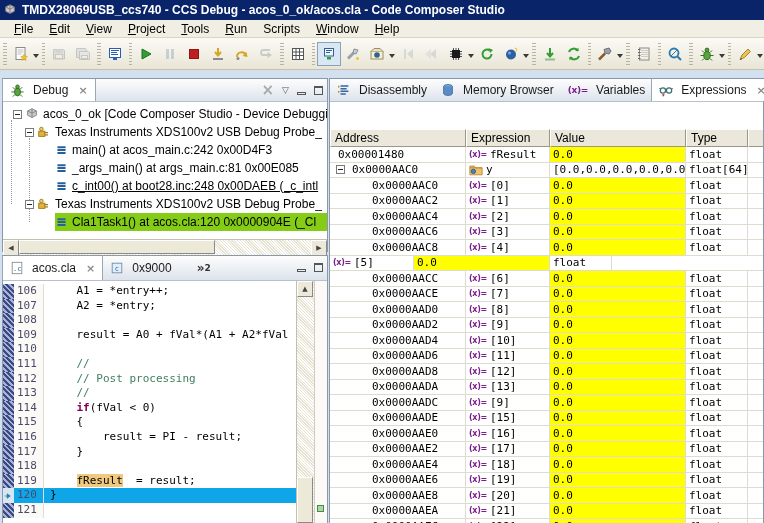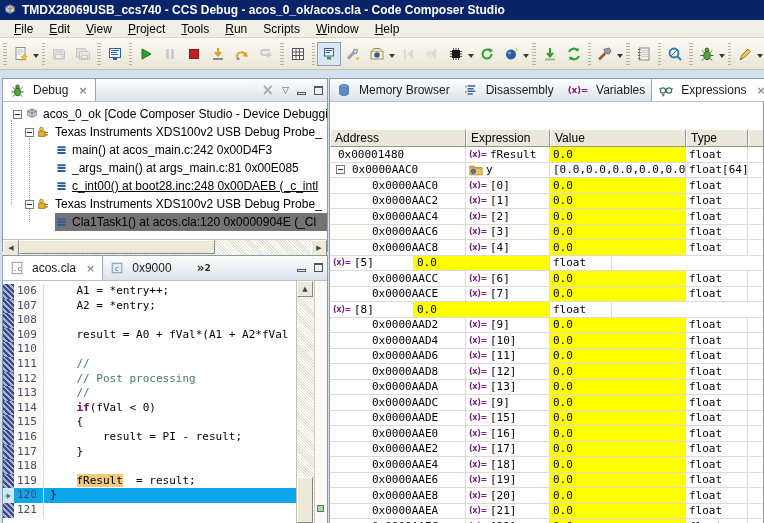--- a/index.html
+++ b/index.html
@@ -36,21 +36,21 @@
   .gmin{width:9px;height:3px;border:1px solid #555;box-sizing:border-box;margin-top:6px;}
   .gmax{width:9px;height:9px;border:1px solid #555;border-top:2px solid #555;box-sizing:border-box;}
   
   .tree{position:relative;height:134px;overflow:hidden;padding-top:3px;}
   .trow{height:18px;display:flex;align-items:center;white-space:nowrap;overflow:hidden;}
   .exp{width:9px;height:9px;box-sizing:border-box;border:1px solid #7a7a7a;background:#fff;
     position:relative;flex:none;margin-right:3px;}
   .exp::after{content:"";position:absolute;left:1px;right:1px;top:3px;height:1px;background:#222;}
   .ticon{flex:none;margin-right:4px;}
   .selwrap{display:flex;align-items:center;flex:1;height:18px;}
-  .trow.sel .selwrap{background:#737373;}
+  .trow.sel .selwrap{background:#84cc16;}
   .guide{position:absolute;width:0;border-left:1px dotted #9a9a9a;}
   .hscroll{display:flex;height:16px;border-top:1px solid #c3bfae;}
   .sbtn{width:16px;height:16px;flex:none;background:#ece9d8;border:1px solid;
     border-color:#fff #8a8a8a #8a8a8a #fff;box-sizing:border-box;display:flex;align-items:center;
     justify-content:center;font-size:7px;color:#444;font-family:"DejaVu Sans",sans-serif;}
   .htrack{flex:1;position:relative;background:repeating-linear-gradient(45deg,#ffffff 0 1px,#e7e3d3 1px 2px);}
   .hthumb{position:absolute;left:0;top:0;width:196px;height:14px;background:#ece9d8;
     border:1px solid;border-color:#fff #8a8a8a #8a8a8a #fff;box-sizing:border-box;}
   
   .etabbar{height:24px;}
@@ -564,34 +564,34 @@
           <div class="rmark"></div>
         </div>
       </div>
     </div>
 
     <div class="panel" id="exprPanel" style="left:329px;top:8px;width:435px;height:452px;">
       <div class="ptabbar" id="exprTabbar">
           <div class="ptab">
             <span>
               <svg width="14" height="14" viewBox="0 0 16 16" fill="none" stroke-width="1">
+                <path d="M4 3.5h9M4 6.5h7M4 9.5h9M4 12.5h6" stroke="#3465a4" stroke-width="1.6"></path>
+                <path d="M2 3v2M2 9v2" stroke="#c87d2a" stroke-width="1.6"></path>
+              </svg>
+            </span>
+            <span>Disassembly</span>
+          </div>
+          <div class="ptab">
+            <span>
+              <svg width="14" height="14" viewBox="0 0 16 16" fill="none" stroke-width="1">
                 <ellipse cx="8" cy="4" rx="5" ry="2.2" fill="#7ea7d8" stroke="#3a6ca8"></ellipse>
                 <path d="M3 4v8c0 1.2 2.2 2.2 5 2.2s5-1 5-2.2V4" fill="#5b8cc4" stroke="#3a6ca8"></path>
               </svg>
             </span>
             <span>Memory Browser</span>
-          </div>
-          <div class="ptab">
-            <span>
-              <svg width="14" height="14" viewBox="0 0 16 16" fill="none" stroke-width="1">
-                <path d="M4 3.5h9M4 6.5h7M4 9.5h9M4 12.5h6" stroke="#3465a4" stroke-width="1.6"></path>
-                <path d="M2 3v2M2 9v2" stroke="#c87d2a" stroke-width="1.6"></path>
-              </svg>
-            </span>
-            <span>Disassembly</span>
           </div>
           <div class="ptab">
             <span class="xeq" style="font-size: 9px;">(x)=</span>
             <span>Variables</span>
           </div>
           <div class="ptab active">
             <span>
               <svg width="14" height="14" viewBox="0 0 16 16" fill="none" stroke-width="1">
                 <circle cx="4.5" cy="8.5" r="3" stroke="#3f7070" stroke-width="1.4"></circle>
                 <circle cx="11.5" cy="8.5" r="3" stroke="#3f7070" stroke-width="1.4"></circle>
@@ -733,20 +733,23 @@
             </div>
             <div class="xcell ecell">
               <span class="xeq">(x)=</span>
               <span>[7]</span>
             </div>
             <div class="xcell vcell vy">0.0</div>
             <div class="xcell tcell">float</div>
             <div class="xcell xtra"></div>
           </div>
           <div class="xrow">
+            <div class="xcell acell ind-child">
+              <span>0x0000AAD0</span>
+            </div>
             <div class="xcell ecell">
               <span class="xeq">(x)=</span>
               <span>[8]</span>
             </div>
             <div class="xcell vcell vy">0.0</div>
             <div class="xcell tcell">float</div>
             <div class="xcell xtra"></div>
           </div>
           <div class="xrow">
             <div class="xcell acell ind-child">

